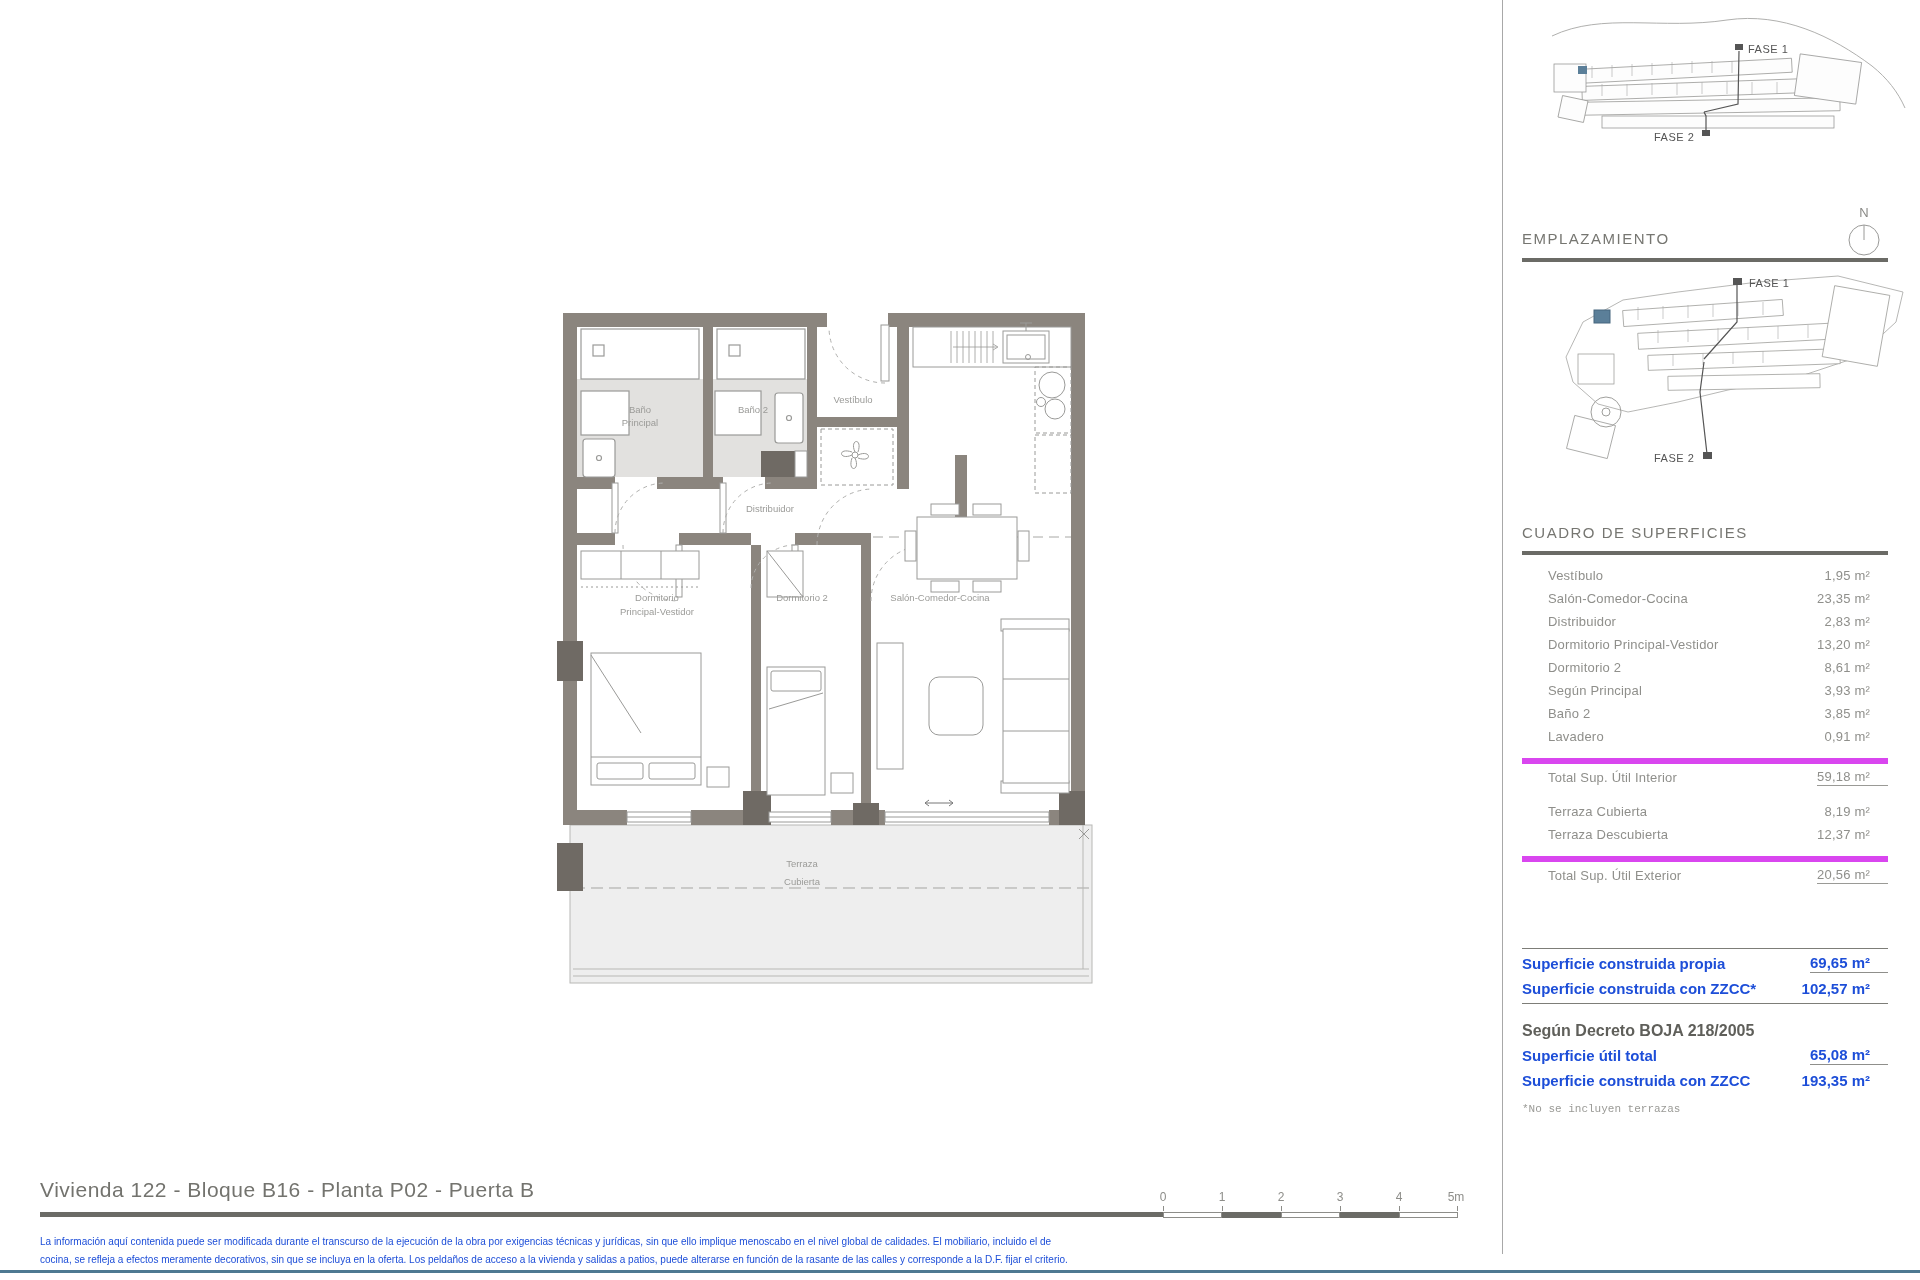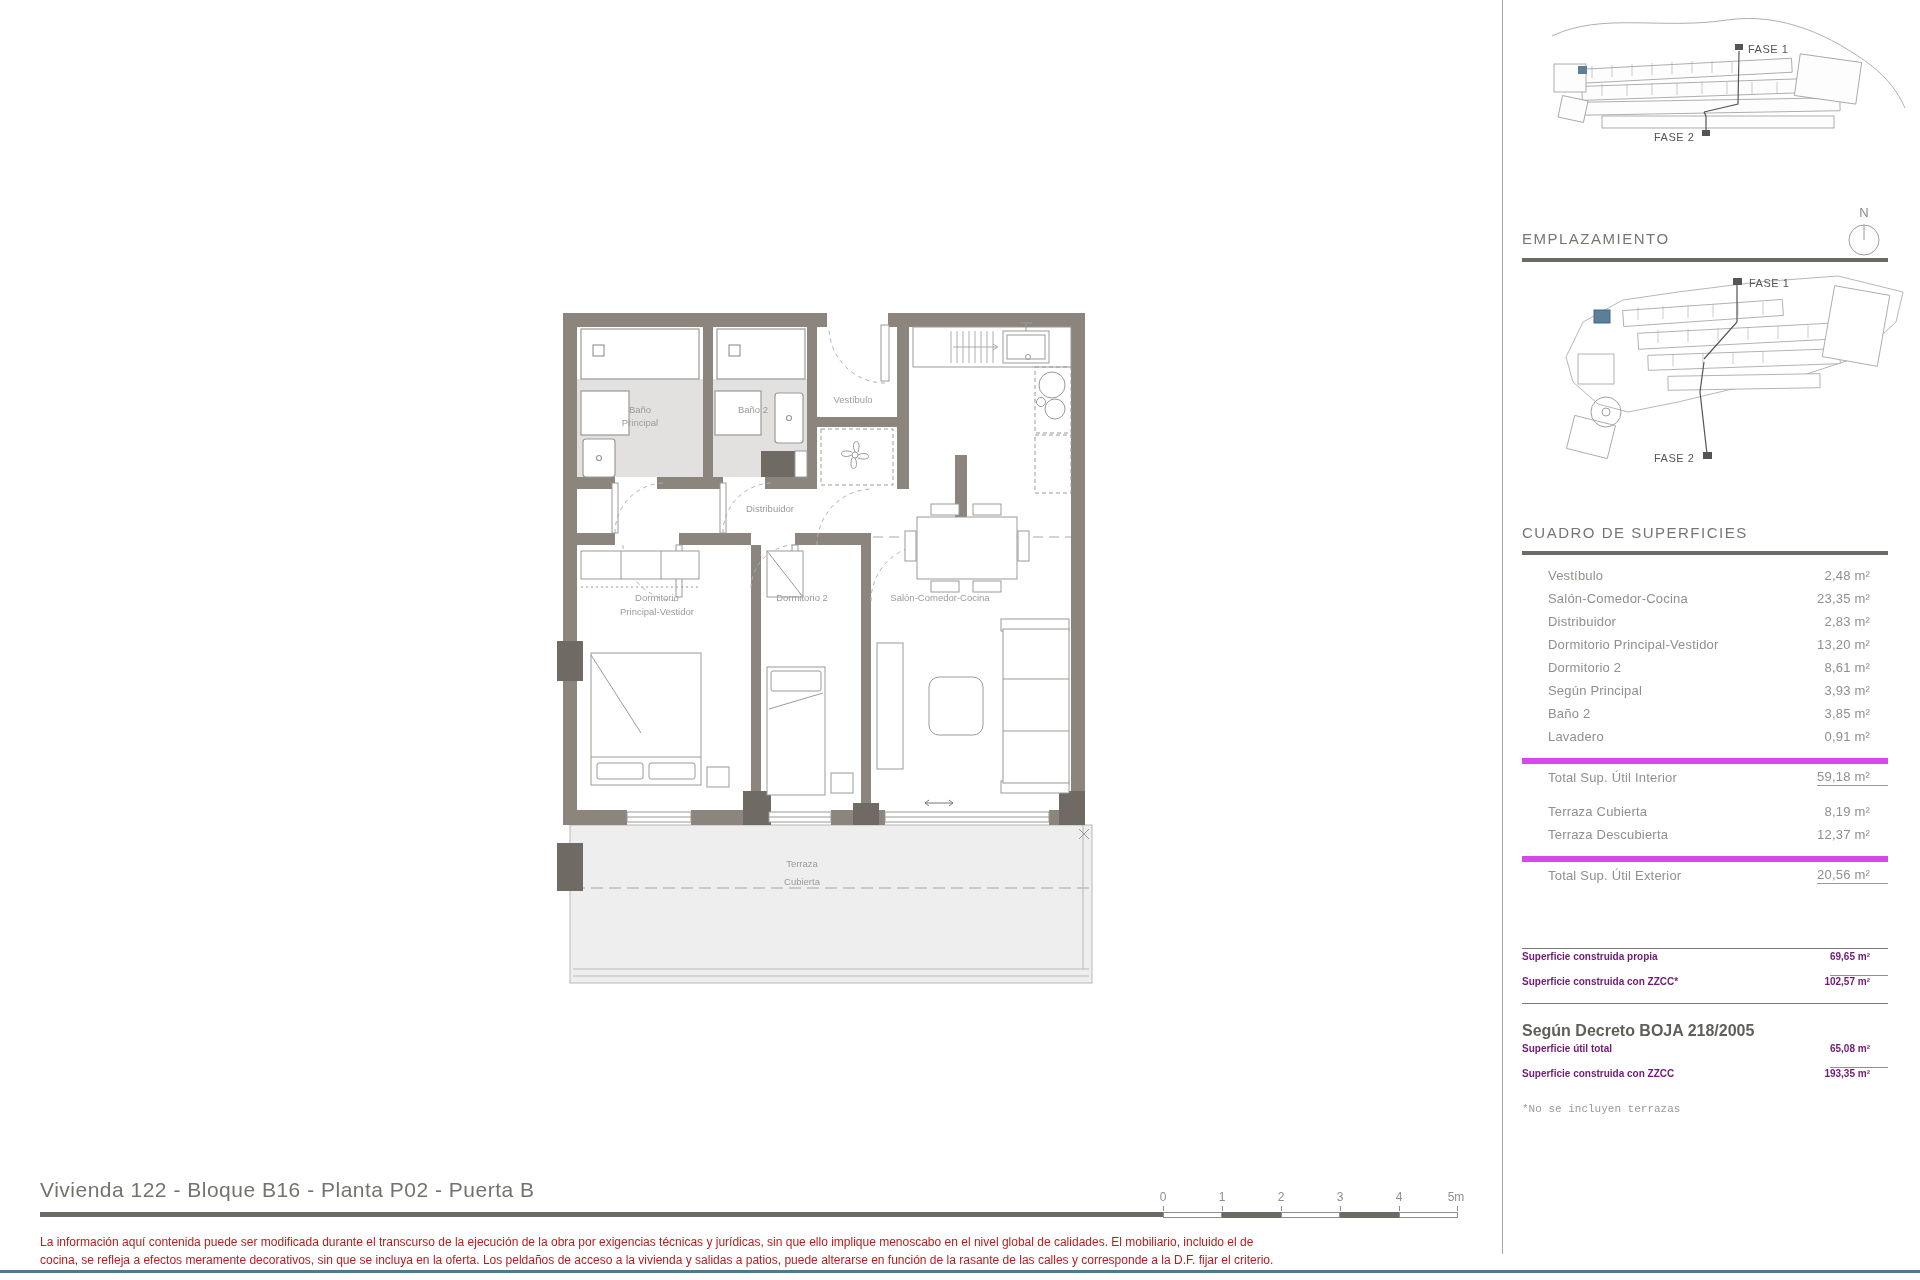--- a/index.html
+++ b/index.html
@@ -2,42 +2,42 @@
 <html><head>
 <meta charset="utf-8">
 <style>
   html,body{margin:0;padding:0;background:#fff;}
   #page{position:relative;width:1920px;height:1280px;background:#ffffff;overflow:hidden;
         font-family:"Liberation Sans",sans-serif;}
   .abs{position:absolute;}
   
   .sheet-title{font-size:21px;letter-spacing:.5px;color:#73736e;font-weight:400;}
   .title-rule{background:#6b6b66;height:5px;}
-  .disclaimer{font-size:12px;color:#b91c1c;line-height:18px;white-space:nowrap;}
+  .disclaimer{font-size:10px;color:#1d4ed8;line-height:18px;white-space:nowrap;}
   
   .sb-label{position:absolute;font-size:12px;color:#8d8d89;top:0;transform:translateX(-50%);}
   .sb-seg{position:absolute;top:22px;height:6px;box-sizing:border-box;}
   .sb-white{background:#fff;border:1px solid #8d8d89;}
   .sb-dark{background:#6b6b66;}
   .sb-tick{position:absolute;top:16px;width:1px;height:5px;background:#8d8d89;}
   
   .divider-v{width:1px;background:#a8a8a8;}
   .accent-line{background:#4e7992;}
   .side-heading{font-size:15px;letter-spacing:1.5px;color:#767671;font-weight:400;}
   .heading-rule{background:#6b6b66;height:4px;}
   .tbl{width:366px;}
   .trow{display:flex;justify-content:space-between;align-items:center;height:23px;
         font-size:13px;color:#8f8f8b;letter-spacing:.2px;}
   .trow .lbl{padding-left:26px;}
   .trow .val{padding-right:18px;}
   .trow-total{border-top:6px solid #d946ef;height:26px;margin-top:10px;}
   .trow-total .val{border-bottom:1px solid #9a9a96;padding-bottom:1px;}
   .bold-block{border-top:1px solid #7d7d78;border-bottom:1px solid #7d7d78;}
-  .brow{display:flex;justify-content:space-between;height:25px;
-        font-size:10px;font-weight:700;color:#701a75;}
+  .brow{display:flex;justify-content:space-between;align-items:center;height:25px;
+        font-size:15px;font-weight:700;color:#1d4ed8;}
   .brow .lbl{padding-left:0px;}
   .brow .val{padding-right:18px;}
   .u-val{border-bottom:1px solid #8f8f8b;padding-bottom:1px;}
   .decree-h{font-size:16px;font-weight:700;color:#5f5f5a;height:25px;display:flex;align-items:center;}
   .footnote{font-size:11px;color:#9a9a96;}
   svg text{font-family:"Liberation Sans",sans-serif;}
   .plan-label{fill:#9b9b98;font-size:9.5px;}
   .fase-label{fill:#555;font-size:11px;letter-spacing:.5px;}
 </style>
 </head>
@@ -314,21 +314,21 @@
     <rect x="175" y="190" width="9" height="7" fill="#555"></rect>
     <text class="fase-label" x="126" y="200">FASE 2</text>
   </svg>
 
   <div class="abs side-heading" style="left:1522px;top:524px;">CUADRO DE SUPERFICIES</div>
   <div class="abs heading-rule" style="left:1522px;top:551px;width:366px;"></div>
 
   <div class="abs tbl" style="left:1522px;top:564px;">
     <div class="trow">
       <span class="lbl">Vestíbulo</span>
-      <span class="val">2,48 m²</span>
+      <span class="val">1,95 m²</span>
       </div>
     <div class="trow">
       <span class="lbl">Salón-Comedor-Cocina</span>
       <span class="val">23,35 m²</span>
       </div>
     <div class="trow">
       <span class="lbl">Distribuidor</span>
       <span class="val">2,83 m²</span>
       </div>
     <div class="trow">

